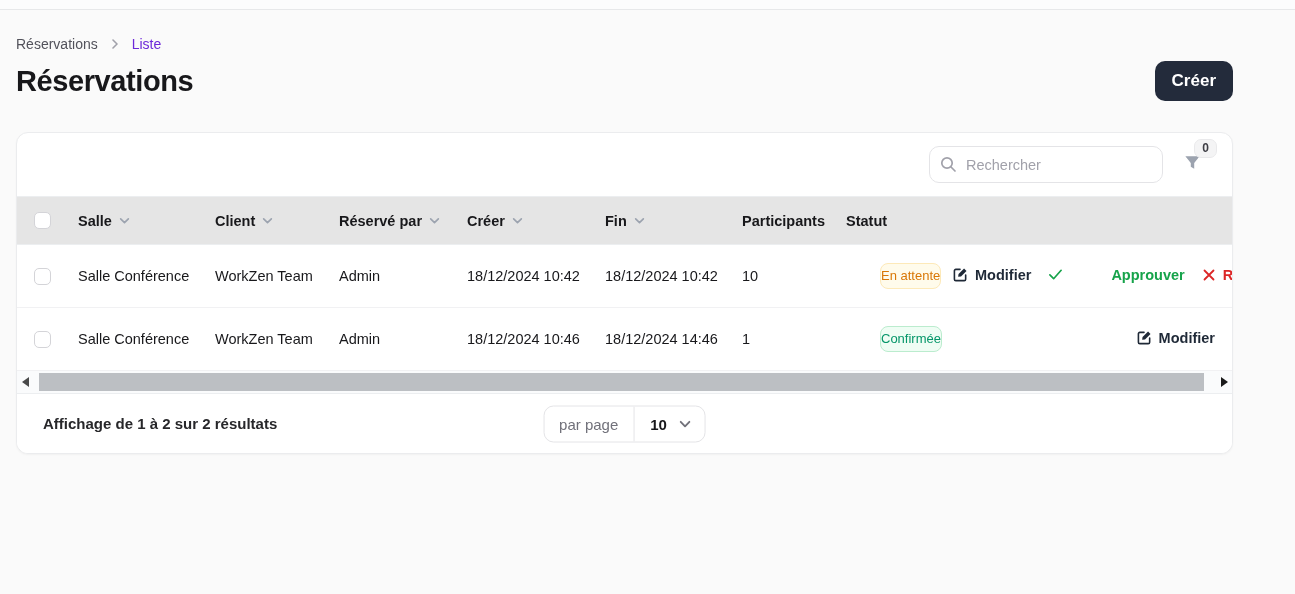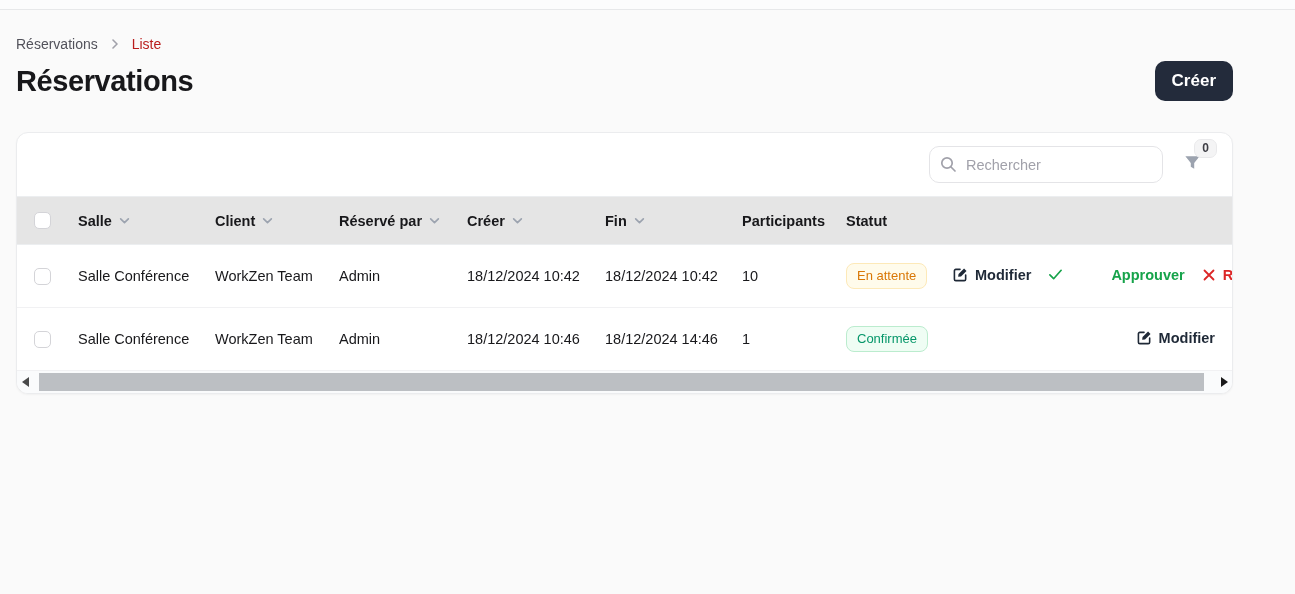--- a/index.html
+++ b/index.html
@@ -10,21 +10,21 @@
     color: #18181b;
     overflow: hidden;
   }
   .topbar-edge { height: 10px; background: #fcfcfd; border-bottom: 1px solid #e7e8ea; }
   .page { padding: 0 62px 0 16px; }
 
   
   .breadcrumb { margin-top: 26px; display: flex; align-items: center; gap: 12px; font-size: 14px; }
   .crumb-root { color: #52525b; cursor: pointer; }
   .crumb-sep { color: #a1a1aa; display: flex; align-items: center; }
-  .crumb-current { color: #b91c1c; }
+  .crumb-current { color: #6d28d9; }
 
   
   .page-header { display: flex; justify-content: space-between; align-items: center; margin-top: 9px; }
   .page-title { font-size: 29px; font-weight: 800; letter-spacing: -0.4px; color: #18181b; }
   .create-btn {
     background: #232b3b; color: #ffffff; border: none; border-radius: 10px;
     font-size: 17px; font-weight: 600; padding: 10px 17px; cursor: pointer;
     font-family: "Liberation Sans", sans-serif;
     text-align: right;
   }
@@ -64,22 +64,22 @@
   .col-reserve { width: 128px; } .col-debut { width: 138px; } .col-fin { width: 137px; }
   .col-part { width: 104px; } .col-statut { width: 107px; }
   th.col-check, td.cell-check { padding-left: 17px; padding-right: 0; }
 
   .checkbox {
     width: 17px; height: 17px; border: 1px solid #d4d4d8; border-radius: 5px;
     background: #fff; cursor: pointer;
   }
 
   .badge {
-    display: inline-block; padding: 4px 10px; border-radius: 8px;
-    font-size: 13px; font-weight: 500; line-height: 16px; white-space: nowrap;
+    display: inline-block; padding: 4px 0; border-radius: 8px;
+    font-size: 13px; font-weight: 500; line-height: 16px; white-space: nowrap; margin-left: 34px;
   }
   .badge.warning { color: #d97706; background: #fffbeb; border: 1px solid #fde9b8; }
   .badge.success { color: #059669; background: #effdf4; border: 1px solid #bbecce; }
 
   .cell-actions { text-align: right; padding-right: 17px; }
   .actions-inner { display: inline-flex; align-items: center; gap: 17px; justify-content: center; }
   .action { display: inline-flex; align-items: center; gap: 7px; font-size: 14.5px; font-weight: 700; cursor: pointer; white-space: nowrap; }
   .action-edit { color: #1f2937; }
   .action-approve { color: #16a34a; gap: 48px; }
   .action-reject { color: #dc2626; }
@@ -271,15 +271,27 @@
     <div class="hscrollbar">
       <div class="scroll-arrow">
           <div class="arrow-left"></div>
         </div>
       <div class="scroll-thumb"></div>
       <div class="scroll-arrow" style="margin-left:auto;">
           <div class="arrow-right"></div>
         </div>
     </div>
 
+    <div class="card-footer">
+      <span class="results-summary">Affichage de 1 à 2 sur 2 résultats</span>
+      <div class="per-page">
+        <span class="per-page-label">par page</span>
+        <span class="per-page-value">
+          <span class="val">10</span>
+          <svg width="13" height="13" viewBox="0 0 12 12">
+              <path d="M2 4 L6 8.2 L10 4" fill="none" stroke="#71717a" stroke-width="1.7" stroke-linecap="round" stroke-linejoin="round"></path>
+            </svg>
+        </span>
+      </div>
+    </div>
 
   </div>
 </div>
 
 </body></html>

